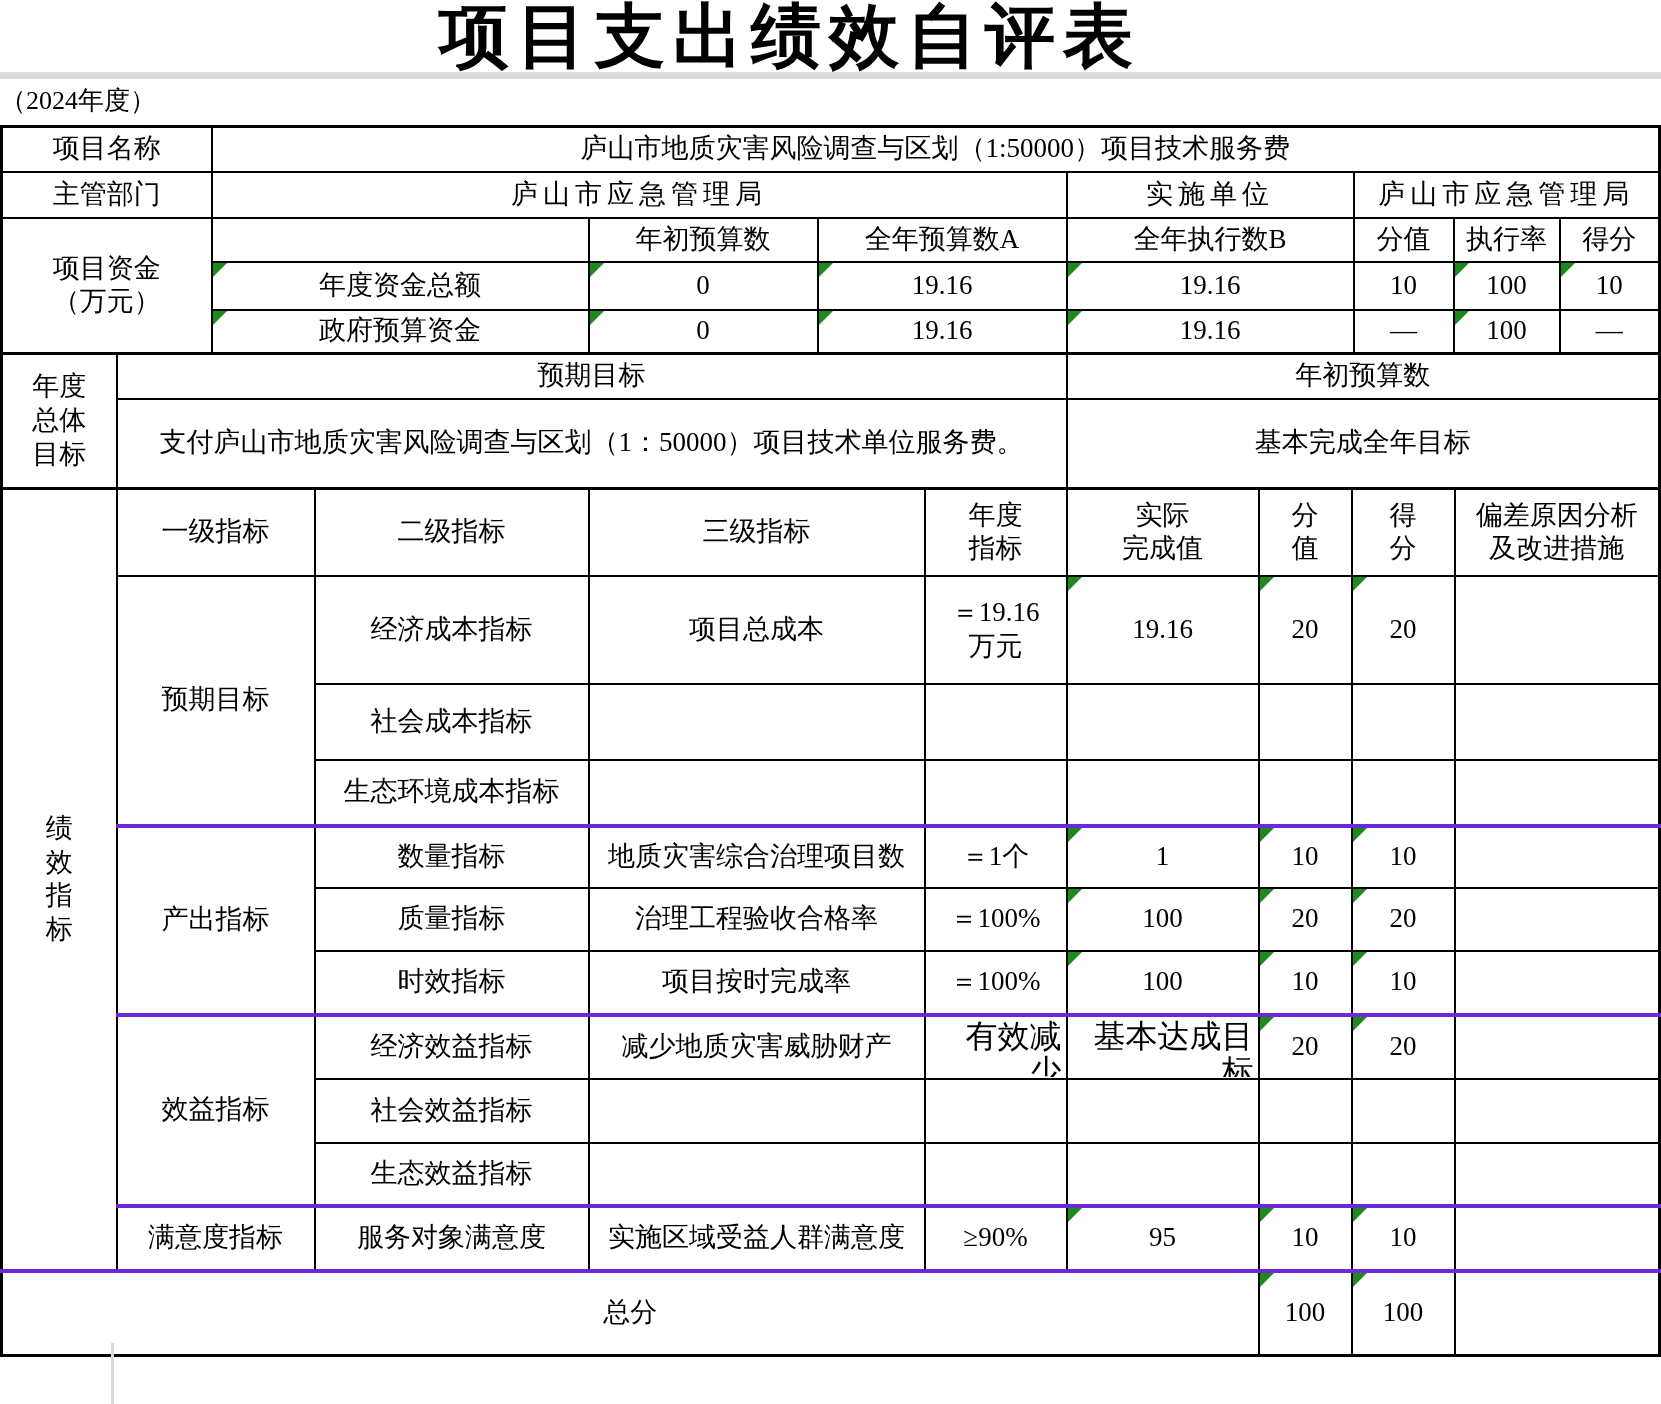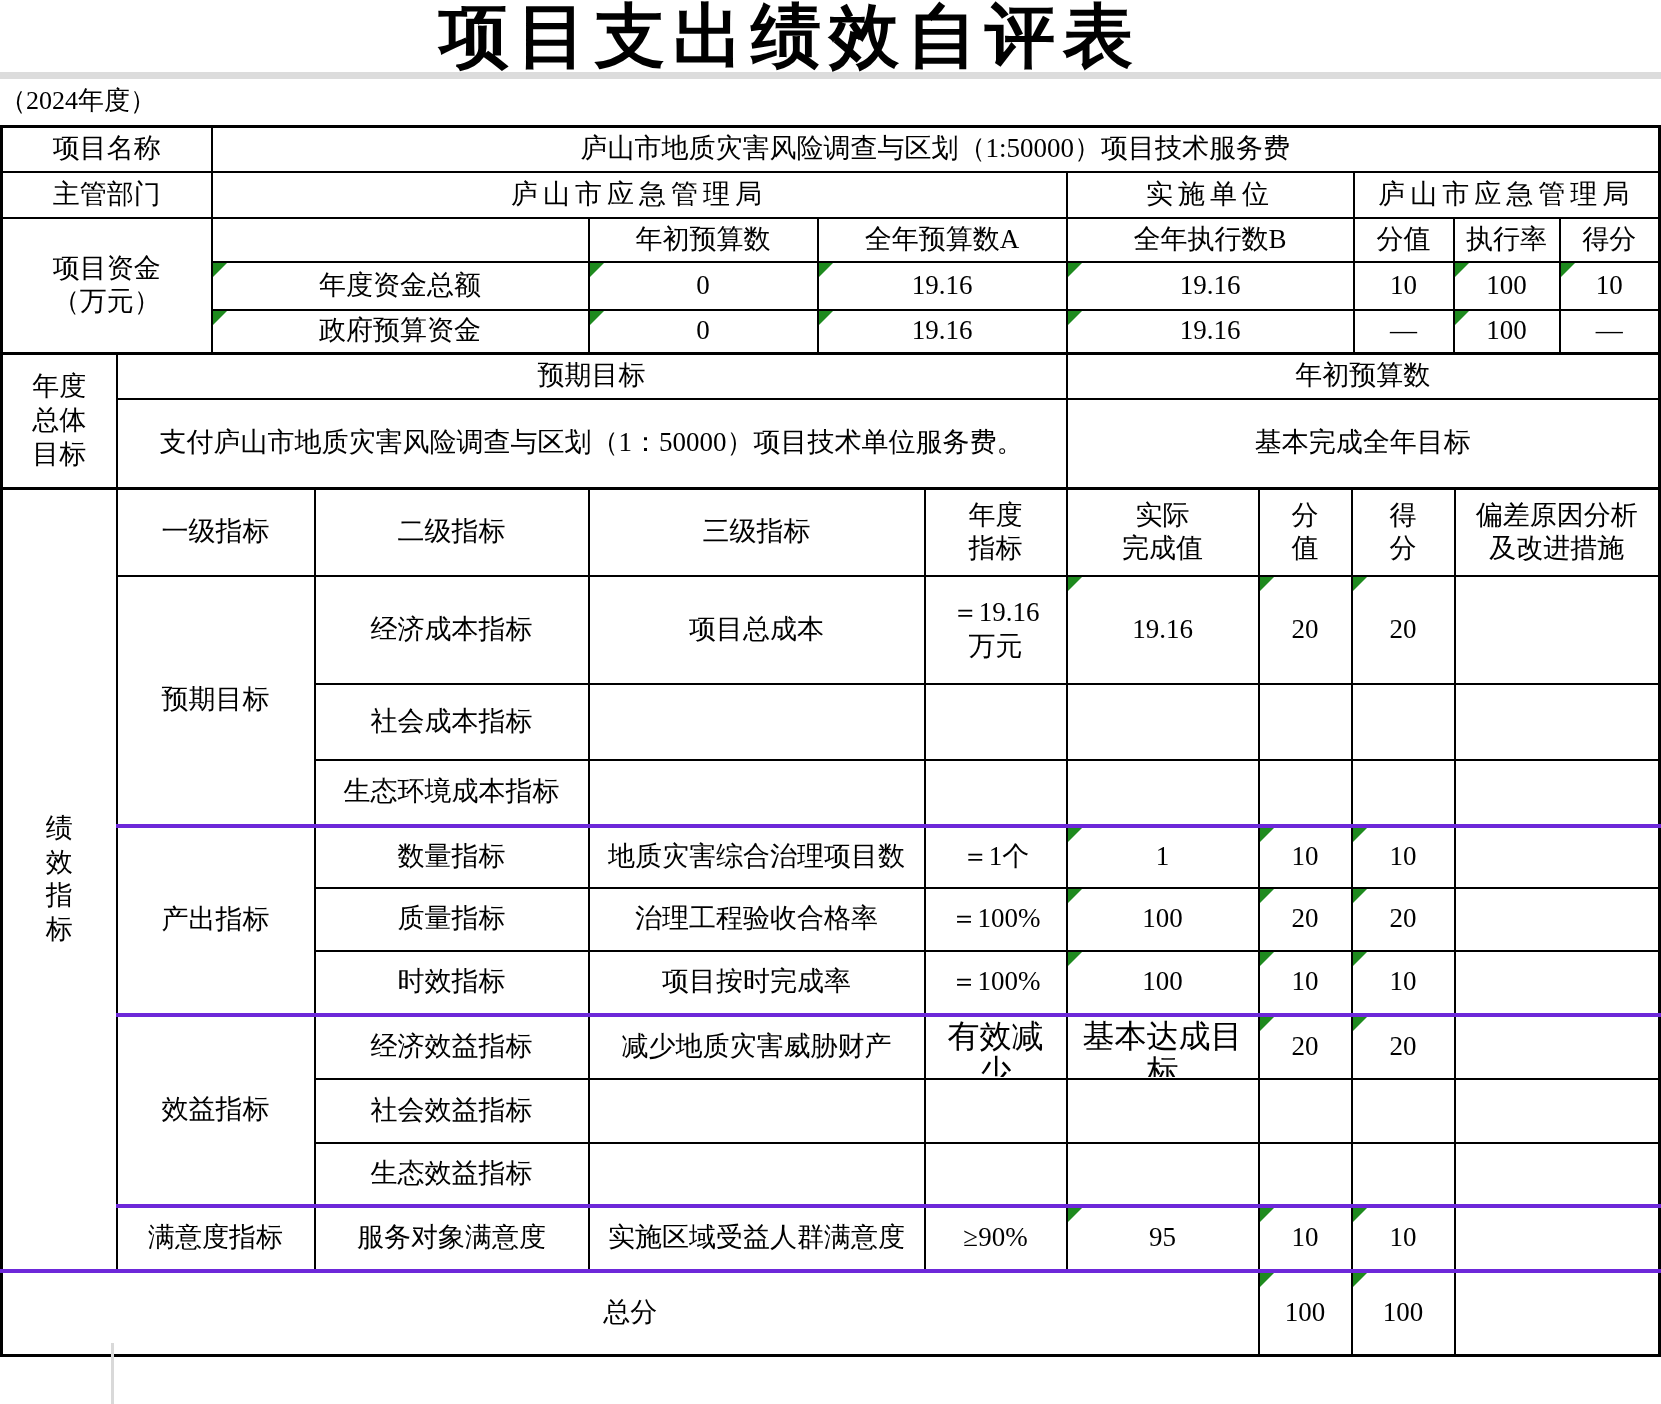--- a/index.html
+++ b/index.html
@@ -25,21 +25,21 @@
   td.left{text-align:left;}
   td.pl28{padding-left:28px;}
   td.pl6{padding-left:6px;}
   td.vlabel{font-size:27px;line-height:1.35;}
   td.goal{font-size:30px;}
   td.hdr{font-size:26px;}
   td.top{vertical-align:top;}
   tr.thick td{border-top:4px solid #6d28d9;}
   td.gt:before{content:"";position:absolute;top:0;left:0;width:0;height:0;
                border-top:14px solid #1e8a1e;border-right:14px solid transparent;}
-  .clip{height:58px;overflow:hidden;white-space:pre-line;font-size:32px;line-height:35px;padding-top:2px;}
+  .clip{height:58px;overflow:hidden;white-space:pre-line;font-size:32px;line-height:35px;padding-top:2px;text-align:right;}
   .gridline-v{position:absolute;left:111px;top:1343px;width:3px;height:61px;background:#d9d9d9;}
 </style>
 </head>
 <body>
 
 <div class="page">
 
   <div class="title">项目支出绩效自评表</div>
   <div class="grayband"></div>
   <div class="subtitle">（2024年度）</div>

